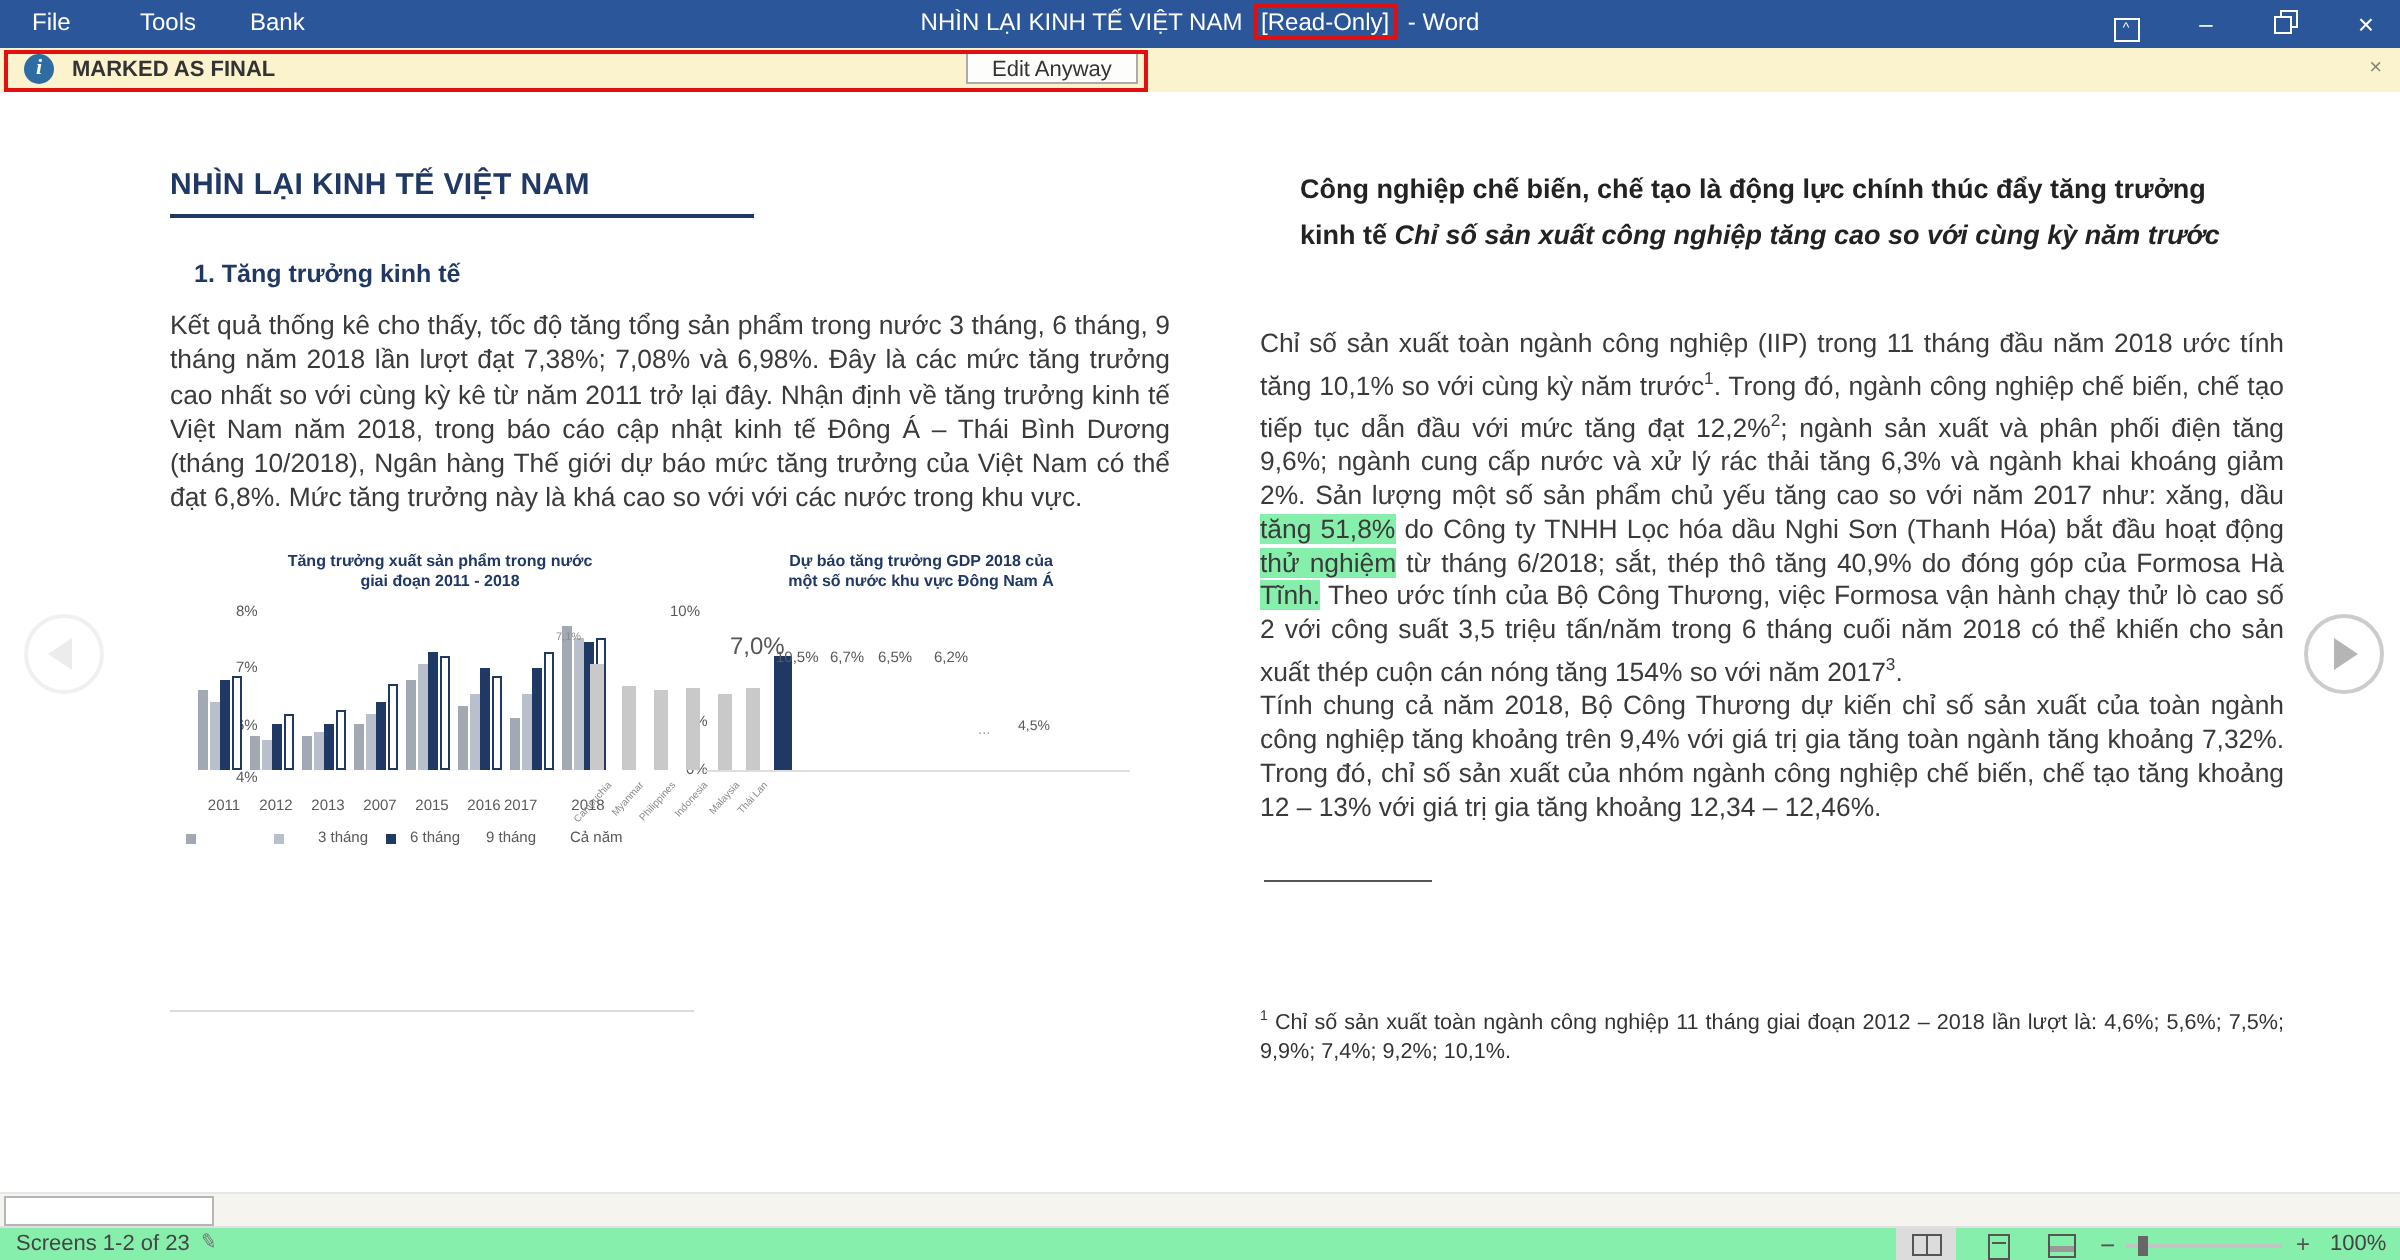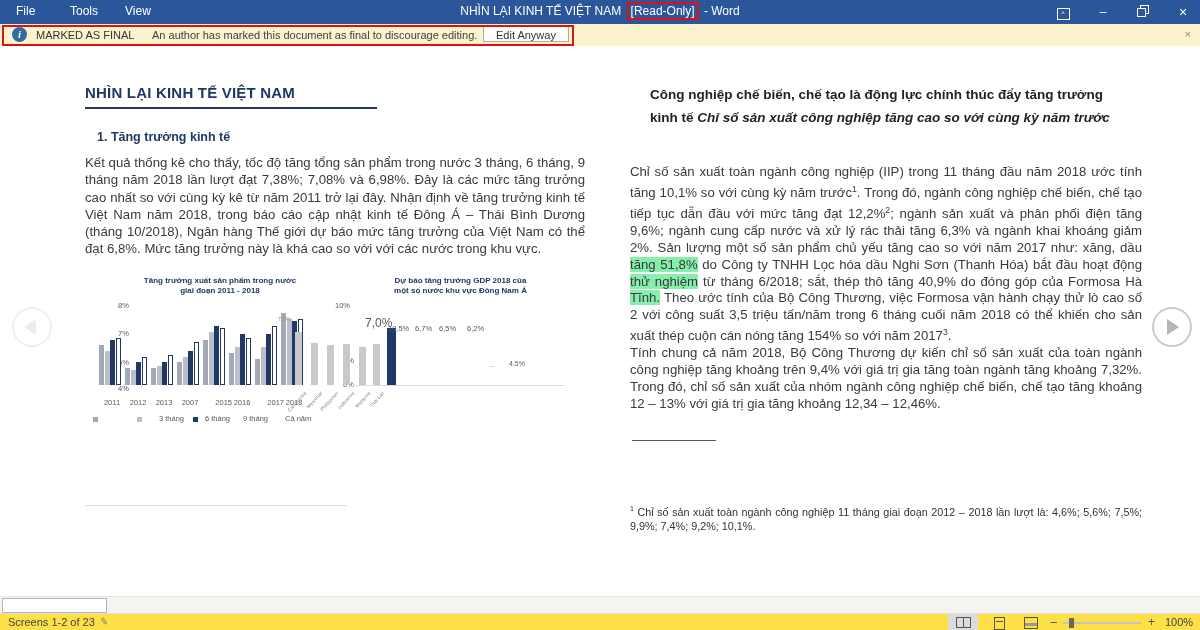--- a/index.html
+++ b/index.html
@@ -19,21 +19,21 @@
   .restore-g i{position:absolute;border:1px solid #fff;width:7px;height:7px;display:block;}
   .restore-g i.b{left:0;top:3px;background:#2b579a;}
   .restore-g i.f{left:3px;top:0;}
 
   
   .banner{position:absolute;left:0;top:24px;width:1200px;height:22px;background:#fbf3ce;
           font-size:11px;color:#3f3f3f;}
   .info-ic{position:absolute;left:12px;top:3px;width:15px;height:15px;border-radius:50%;
            background:#2e6da4;color:#fff;text-align:center;line-height:15px;
            font-family:"Liberation Serif",serif;font-style:italic;font-weight:bold;font-size:11px;}
-  .banner-label{position:absolute;left:36px;top:5px;font-weight:normal;color:#333;}
+  .banner-label{position:absolute;left:36px;top:5px;font-weight:bold;color:#333;}
   .banner-msg{position:absolute;left:152px;top:5px;}
   .edit-btn{position:absolute;left:483px;top:2px;height:16px;padding:0 12px;background:#fdfdfb;
             border:1px solid #ababab;font-size:11px;line-height:16px;color:#333;}
   .banner-x{position:absolute;right:9px;top:4px;color:#8a8a70;font-size:11px;}
   .red-annot{position:absolute;border:2px solid #e01010;pointer-events:none;}
   .annot-banner{left:2px;top:25px;width:568px;height:17px;}
 
   
   .content{position:absolute;left:0;top:46px;width:1200px;height:550px;background:#fff;}
   .page-left{position:absolute;left:85px;top:38px;width:500px;height:505px;}
@@ -75,21 +75,21 @@
   .nav-left .tri{left:10px;border-right:12px solid #ececec;}
   .nav-right{left:1152px;border:2px solid #cccccc;}
   .nav-right .tri{left:13px;border-left:12px solid #b5b5b5;}
 
   
   .hscroll{position:absolute;left:0;top:596px;width:1200px;height:17px;background:#f6f4ee;
            border-top:1px solid #e7e7e7;}
   .hthumb{position:absolute;left:2px;top:1px;width:103px;height:13px;background:#fff;border:1px solid #b5b5b5;}
 
   
-  .statusbar{position:absolute;left:0;top:613px;width:1200px;height:17px;background:#fde047;
+  .statusbar{position:absolute;left:0;top:613px;width:1200px;height:17px;background:#86efac;
              border-top:1px solid #e0e0e0;font-size:11px;color:#444;}
   .sb-left{position:absolute;left:8px;top:2px;}
   .pen{position:absolute;left:100px;top:2px;font-size:10px;color:#777;transform:rotate(10deg);}
   .viewbtn{position:absolute;top:0px;width:30px;height:17px;text-align:center;}
   .vb-active{background:#dcdcdc;}
   .mini{display:inline-block;margin-top:3px;border:1px solid #555;}
   .mini-book{width:13px;height:9px;background:linear-gradient(#555,#555) center/1px 100% no-repeat;}
   .mini-page{width:9px;height:11px;background:linear-gradient(#555,#555) 50% 3px/7px 1px no-repeat;}
   .mini-web{width:12px;height:10px;background:linear-gradient(#999,#999) 50% 70%/100% 3px no-repeat;}
   .zoomout{position:absolute;left:1050px;top:1px;font-size:13px;color:#555;}
@@ -99,32 +99,31 @@
   .zoomval{position:absolute;left:1165px;top:2px;}
 </style>
 </head>
 <body>
 
 <div class="app">
 
   <div class="titlebar">
     <span class="menu" style="left:16px">File</span>
     <span class="menu" style="left:70px">Tools</span>
-    <span class="menu" style="left:125px">View</span>
+    <span class="menu" style="left:125px">Bank</span>
     <div class="tb-title"><span>NHÌN LẠI KINH TẾ VIỆT NAM </span><span class="ro-badge">[Read-Only]</span><span> - Word</span></div>
     <span class="winbtn" style="right:120px"><span class="ribbonbox">^</span></span>
     <span class="winbtn" style="right:80px">–</span>
     <span class="winbtn" style="right:40px"><span class="restore-g"><i class="f"></i><i class="b"></i></span></span>
     <span class="winbtn" style="right:0px;font-size:14px">×</span>
   </div>
 
   <div class="banner">
     <span class="info-ic">i</span>
     <span class="banner-label">MARKED AS FINAL</span>
-    <span class="banner-msg">An author has marked this document as final to discourage editing.</span>
     <button class="edit-btn">Edit Anyway</button>
     <span class="banner-x">×</span>
   </div>
   <div class="red-annot annot-banner"></div>
 
   <div class="content">
 
     <div class="page-left">
       <div class="doc-h1">NHÌN LẠI KINH TẾ VIỆT NAM</div>
       <div class="doc-h2">1. Tăng trưởng kinh tế</div>
@@ -161,31 +160,31 @@
           <div class="xtick" style="left:63px;top:126px;width:32px;text-align:center">2013</div>
           <div class="bar" style="left:92px;top:90px;width:5px;height:23px;background:#a3a9b3;"></div>
           <div class="bar" style="left:97.5px;top:85px;width:5px;height:28px;background:#b9c0cb;"></div>
           <div class="bar" style="left:103px;top:79px;width:5px;height:34px;background:#1f3864;"></div>
           <div class="bar" style="left:108.5px;top:70px;width:5px;height:43px;background:#fff;border:1px solid #1f3864;box-sizing:border-box;"></div>
           <div class="xtick" style="left:89px;top:126px;width:32px;text-align:center">2007</div>
           <div class="bar" style="left:118px;top:68px;width:5px;height:45px;background:#a3a9b3;"></div>
           <div class="bar" style="left:123.5px;top:60px;width:5px;height:53px;background:#b9c0cb;"></div>
           <div class="bar" style="left:129px;top:54px;width:5px;height:59px;background:#1f3864;"></div>
           <div class="bar" style="left:134.5px;top:56px;width:5px;height:57px;background:#fff;border:1px solid #1f3864;box-sizing:border-box;"></div>
-          <div class="xtick" style="left:115px;top:126px;width:32px;text-align:right">2015</div>
+          <div class="xtick" style="left:115px;top:126px;width:32px;text-align:center">2015</div>
           <div class="bar" style="left:144px;top:81px;width:5px;height:32px;background:#a3a9b3;"></div>
           <div class="bar" style="left:149.5px;top:75px;width:5px;height:38px;background:#b9c0cb;"></div>
           <div class="bar" style="left:155px;top:62px;width:5px;height:51px;background:#1f3864;"></div>
           <div class="bar" style="left:160.5px;top:66px;width:5px;height:47px;background:#fff;border:1px solid #1f3864;box-sizing:border-box;"></div>
           <div class="xtick" style="left:141px;top:126px;width:32px;text-align:center">2016</div>
           <div class="bar" style="left:170px;top:87px;width:5px;height:26px;background:#a3a9b3;"></div>
           <div class="bar" style="left:175.5px;top:75px;width:5px;height:38px;background:#b9c0cb;"></div>
           <div class="bar" style="left:181px;top:62px;width:5px;height:51px;background:#1f3864;"></div>
           <div class="bar" style="left:186.5px;top:54px;width:5px;height:59px;background:#fff;border:1px solid #1f3864;box-sizing:border-box;"></div>
-          <div class="xtick" style="left:167px;top:126px;width:32px;text-align:right">2017</div>
+          <div class="xtick" style="left:167px;top:126px;width:32px;text-align:left">2017</div>
           <div class="bar" style="left:196px;top:41px;width:5px;height:72px;background:#a3a9b3;"></div>
           <div class="bar" style="left:201.5px;top:47px;width:5px;height:66px;background:#b9c0cb;"></div>
           <div class="bar" style="left:207px;top:49px;width:5px;height:64px;background:#1f3864;"></div>
           <div class="bar" style="left:212.5px;top:47px;width:5px;height:66px;background:#fff;border:1px solid #1f3864;box-sizing:border-box;"></div>
           <div class="xtick" style="left:193px;top:126px;width:32px;text-align:center">2018</div>
           <div class="dlabel" style="left:193px;top:44px;font-size:5.5px;color:#8a8a8a">7,1%</div>
           <div class="lgd" style="left:8px;top:145px;width:5px;height:5px;background:#a3a9b3"></div>
           <div class="lgd" style="left:52px;top:145px;width:5px;height:5px;background:#b9c0cb"></div>
           <div class="lgd" style="left:74px;top:142px">3 tháng</div>
           <div class="lgd" style="left:108px;top:145px;width:5px;height:5px;background:#1f3864"></div>

